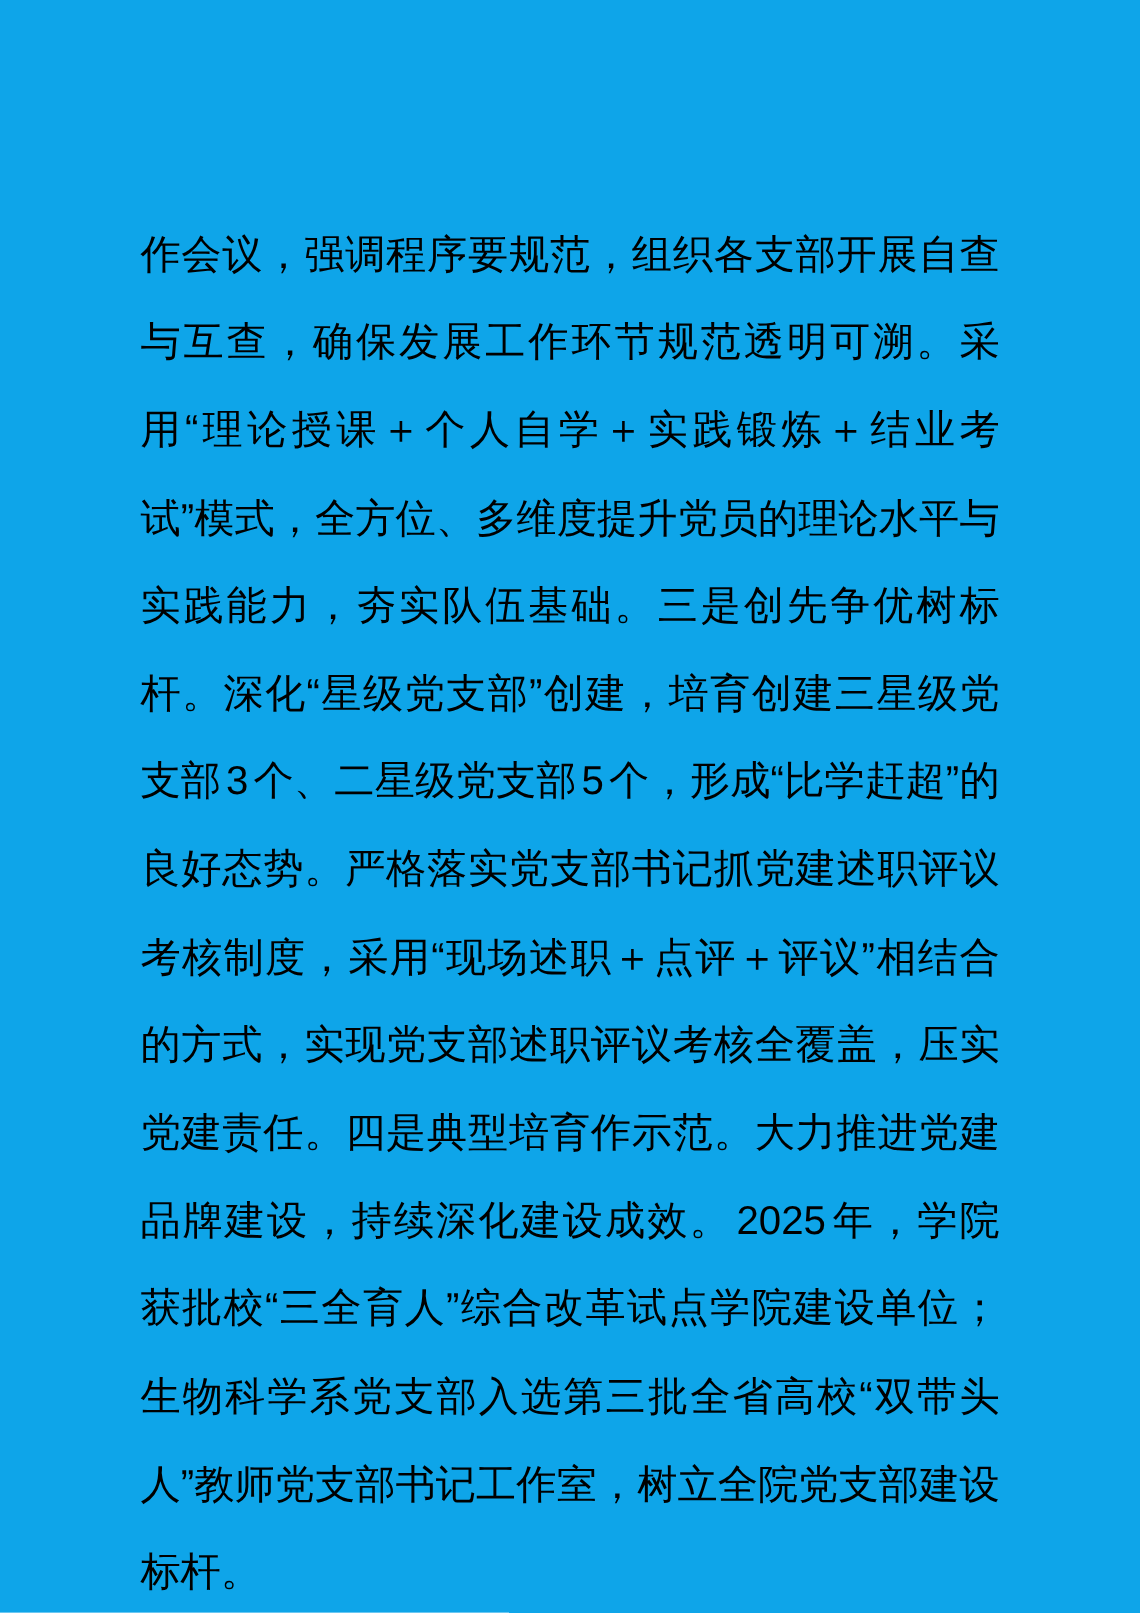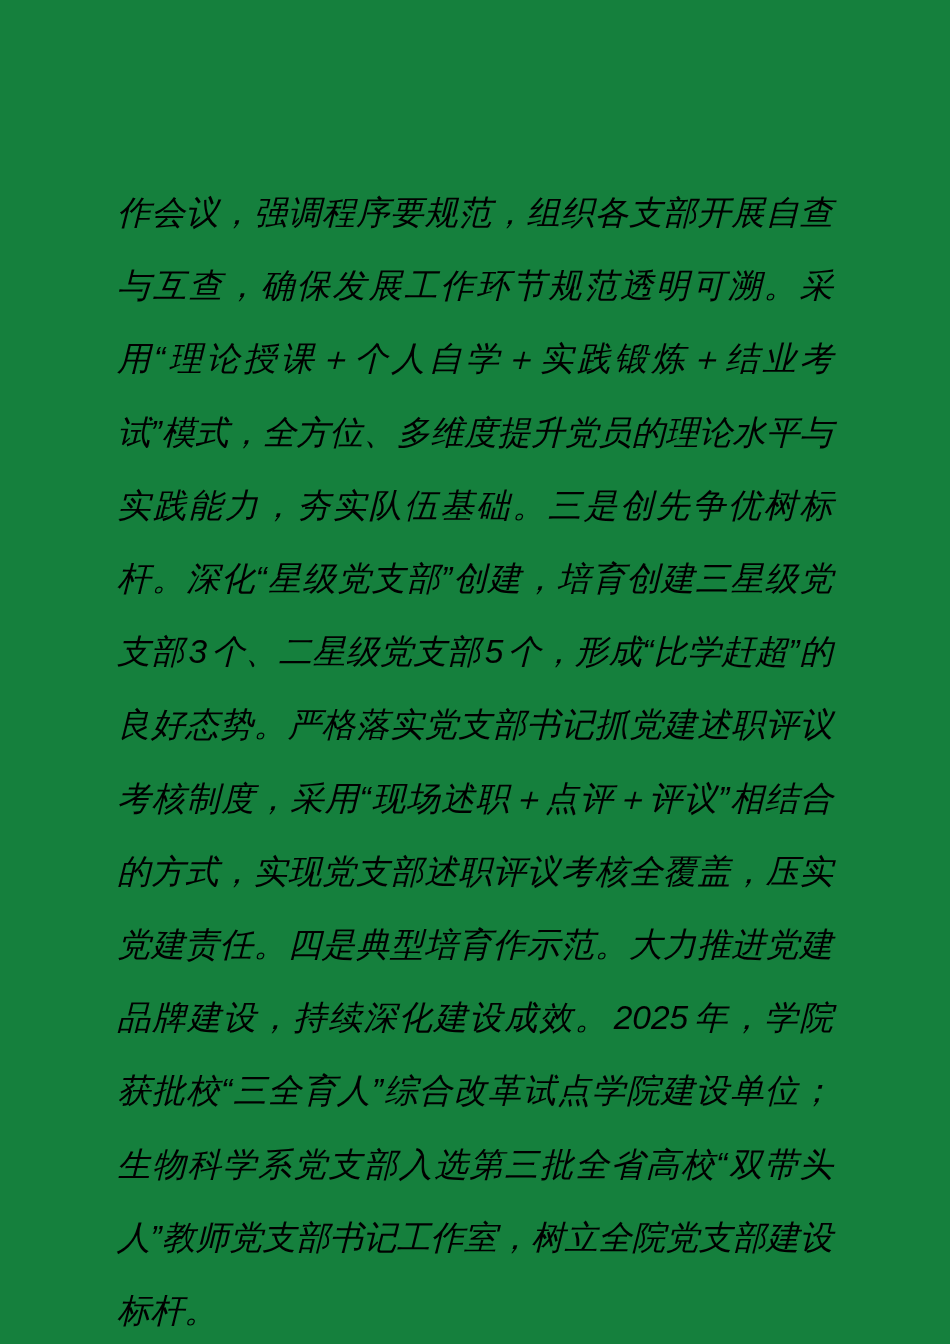--- a/index.html
+++ b/index.html
@@ -38,17 +38,17 @@
   }
   
   .lat {
     padding: 0 0.12em;
     font-family: "Liberation Sans", "DejaVu Sans", sans-serif;
   }
 </style>
 </head>
 <body>
 
-<div id="page" style="background: #15803d; font-style: italic;">
+<div id="page" style="background: #0ea5e9;">
   <div id="text-body" style="color: rgb(0, 0, 0);">
       <p class="para"><span>作会议，强调程序要规范，组织各支部开展自查与互查，确保发展工作环节规范透明可溯。采用“理论授课＋个人自学＋实践锻炼＋结业考试”模式，全方位、多维度提升党员的理论水平与实践能力，夯实队伍基础。三是创先争优树标杆。深化“星级党支部”创建，培育创建三星级党支部</span><span class="lat">3</span><span>个、二星级党支部</span><span class="lat">5</span><span>个，形成“比学赶超”的良好态势。严格落实党支部书记抓党建述职评议考核制度，采用“现场述职＋点评＋评议”相结合的方式，实现党支部述职评议考核全覆盖，压实党建责任。四是典型培育作示范。大力推进党建品牌建设，持续深化建设成效。</span><span class="lat">2025</span><span>年，学院获批校“三全育人”综合改革试点学院建设单位；生物科学系党支部入选第三批全省高校“双带头人”教师党支部书记工作室，树立全院党支部建设标杆。</span></p>
     </div>
 </div>
 
 </body></html>

